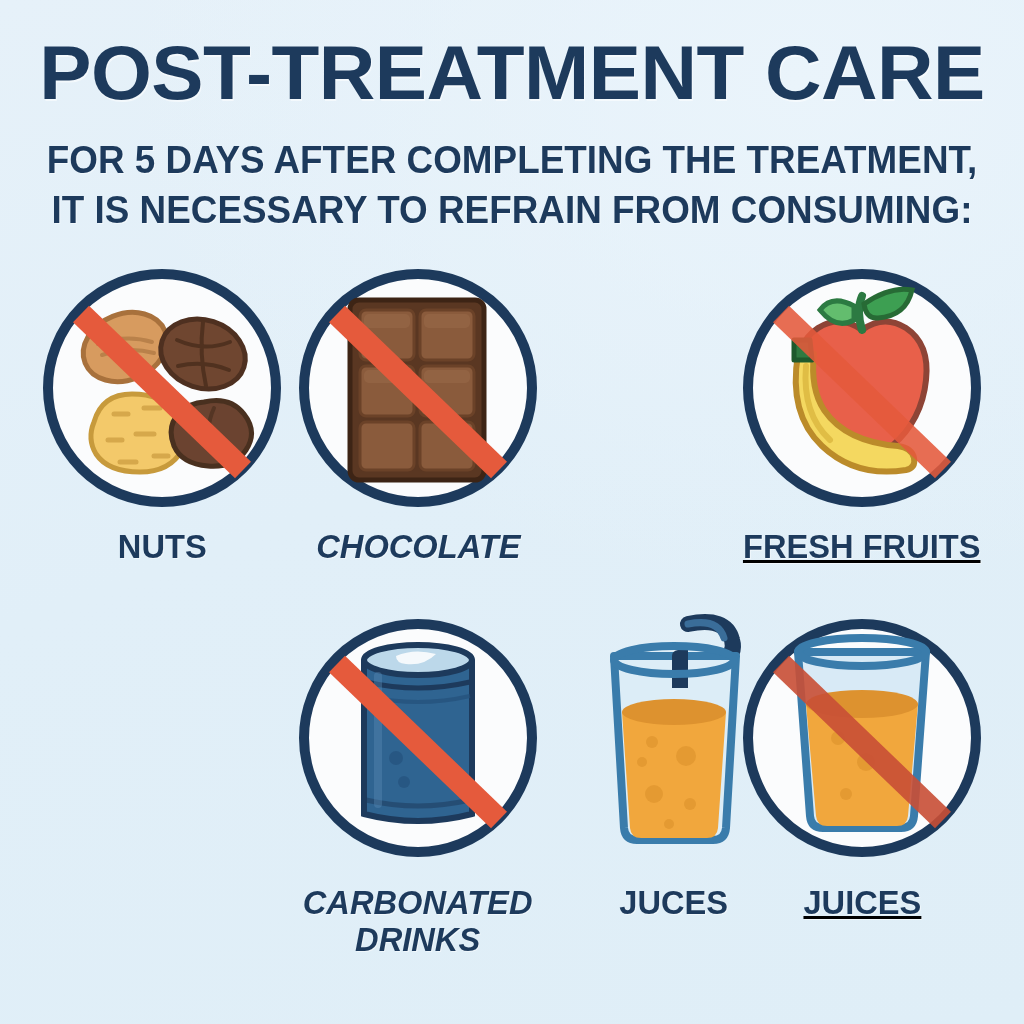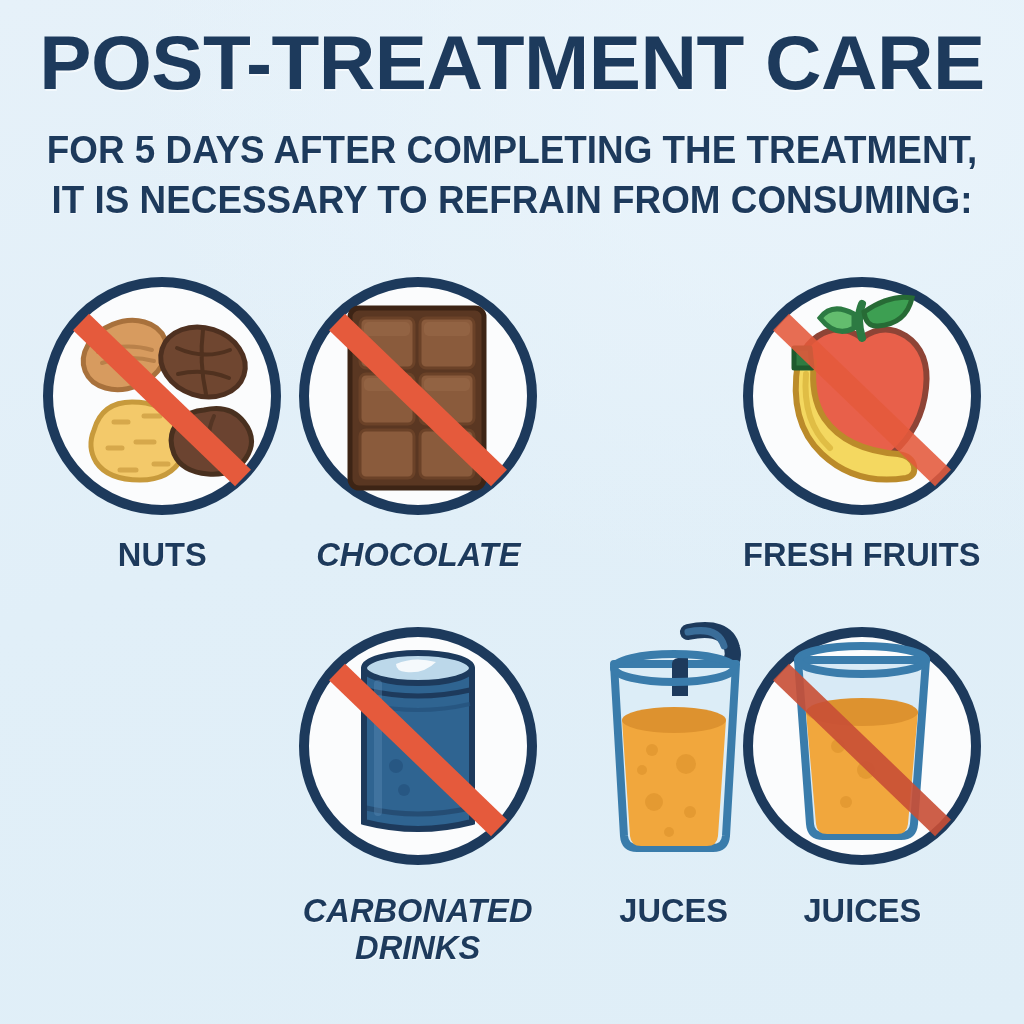--- a/index.html
+++ b/index.html
@@ -13,21 +13,21 @@
   }
   #poster {
     position:absolute; inset:0;
     width:1024px; height:1024px;
     background:
       radial-gradient(ellipse 120% 90% at 78% 8%, #eaf4fb 0%, rgba(234,244,251,0) 55%),
       linear-gradient(160deg,#e6f1f9 0%,#e1eff8 45%,#dfeef7 100%);
   }
 
   
-  .header { position:absolute; top:0; left:0; width:1024px; text-align:center; }
+  .header { position:absolute; top:10px; left:0; width:1024px; text-align:center; }
   .title {
     margin-top:26px;
     font-size:76px;
     line-height:0.98;
     font-weight:bold;
     letter-spacing:-0.5px;
     color:#1d3a5c;
     transform:scaleX(1.03);
     text-shadow:1px 2px 0 rgba(255,255,255,0.55);
     white-space:nowrap;
@@ -37,35 +37,35 @@
     font-size:38px;
     line-height:1.30;
     font-weight:bold;
     color:#1d3a5c;
     transform:scaleX(0.97);
     text-shadow:1px 1px 0 rgba(255,255,255,0.5);
   }
   .subtitle div { white-space:nowrap; }
 
   
-  .grid { position:absolute; top:270px; left:0; width:1024px; }
+  .grid { position:absolute; top:262px; left:0; width:1024px; }
   .row { position:relative; height:350px; }
   .cell {
     position:absolute;
     top:0;
     width:256px;
     height:350px;
     display:flex;
     flex-direction:column;
     align-items:center;
   }
   .cell[data-col="0"]{ left:34px; }
   .cell[data-col="1"]{ left:290px;font-style:italic; }
   .cell[data-col="2"]{ left:546px; }
-  .cell[data-col="3"]{ left:734px; }
+  .cell[data-col="3"]{ left:734px;text-decoration:underline; }
 
   .art {
     position:relative;
     width:252px;
     height:252px;
     display:flex;
     align-items:center;
     justify-content:center;
   }
   .art.nocircle { width:200px; }

